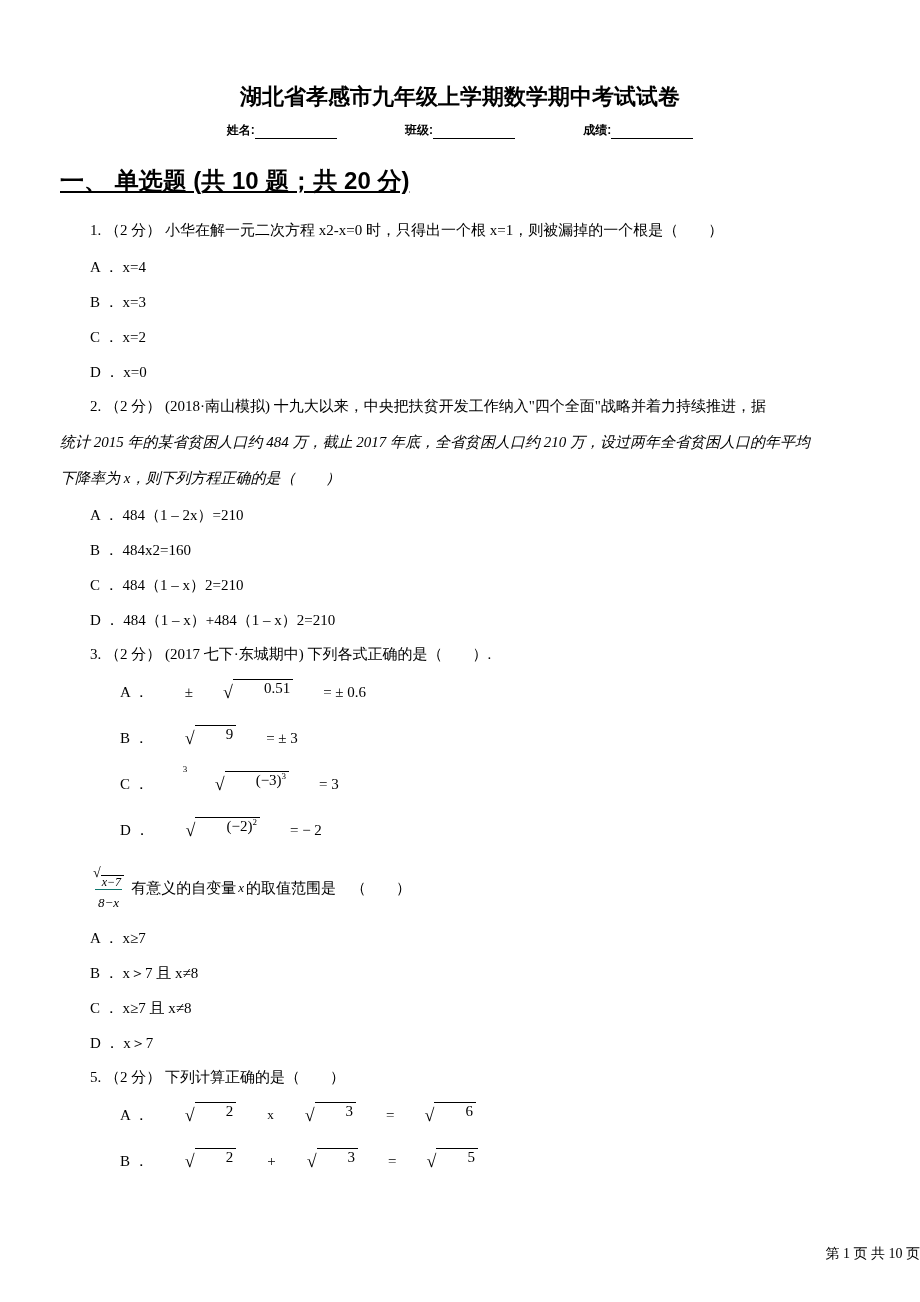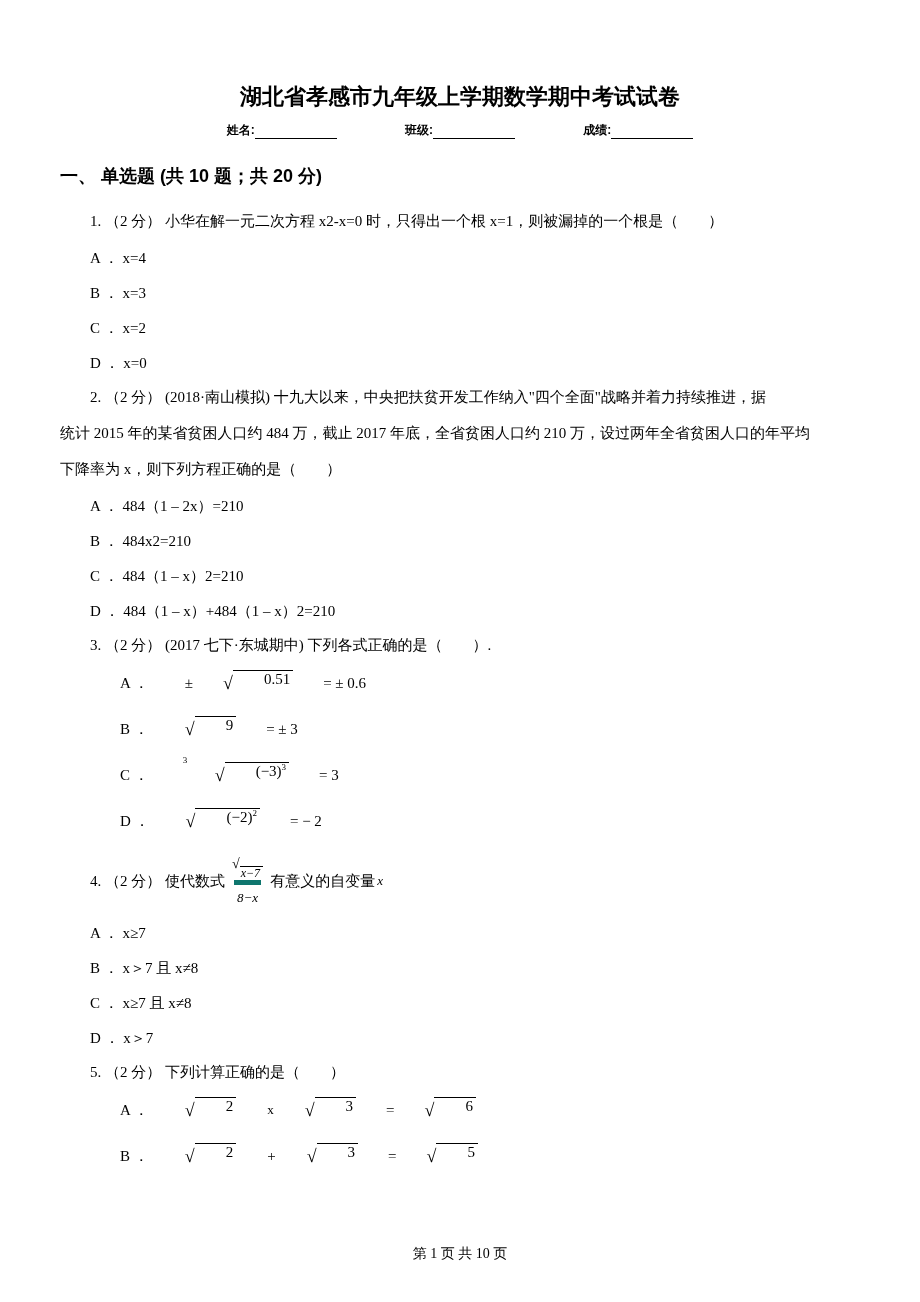--- a/index.html
+++ b/index.html
@@ -33,32 +33,34 @@
       width: 82px;
       border-bottom: 1px solid #000;
       margin-right: 65px;
       vertical-align: bottom;
       height: 1em;
     }
     .info-line .blank:last-child { margin-right: 0; }
     .section-heading {
       font-family: "SimHei", "黑体", sans-serif;
       font-weight: bold;
-      font-size: 18px;
+      font-size: 24px;
       margin-bottom: 16px;
+      text-decoration: underline;
     }
     .question {
       text-indent: 2em;
       margin-bottom: 6px;
       line-height: 2.0;
     }
     .para {
       line-height: 2.0;
       margin-bottom: 6px;
       text-align: justify;
+      font-style: italic;
     }
     .option {
       text-indent: 2em;
       line-height: 2.2;
       margin-bottom: 2px;
     }
     .option-img {
       text-indent: 2em;
       margin-bottom: 12px;
       display: flex;
@@ -78,26 +80,26 @@
       display: inline-flex;
       flex-direction: column;
       align-items: center;
       vertical-align: middle;
       font-size: 13px;
       margin: 0 4px;
       font-style: italic;
       font-family: "Times New Roman", serif;
     }
     .frac .num { padding: 0 3px; }
-    .frac .den { border-top: 5px solid #0f766e; padding: 0 3px; }
+    .frac .den { border-top: 1px solid #0f766e; padding: 0 3px; }
     .footer {
       position: absolute;
       bottom: 38px;
       left: 0; right: 0;
-      text-align: center;
+      text-align: right;
       font-size: 14px;
     }
     .math-italic { font-family: "Times New Roman", serif; font-style: italic; }
     .sqrt { display:inline-flex; align-items:stretch; }
     .sqrt .radical { font-family: serif; font-size:18px; }
     .sqrt .radicand { border-top:1.2px solid #000; padding:0 3px 0 1px; line-height:1.1; }
   </style>
 </head>
 <body>
 
@@ -114,21 +116,21 @@
 <div class="question">1.  （2 分）  小华在解一元二次方程 x2-x=0 时，只得出一个根 x=1，则被漏掉的一个根是（　　）</div>
 <div class="option">A ．  x=4</div>
 <div class="option">B ．  x=3</div>
 <div class="option">C ．  x=2</div>
 <div class="option">D ．  x=0</div>
 
 <div class="question">2.  （2 分）  (2018·南山模拟) 十九大以来，中央把扶贫开发工作纳入"四个全面"战略并着力持续推进，据</div>
 <div class="para">统计 2015 年的某省贫困人口约 484 万，截止 2017 年底，全省贫困人口约 210 万，设过两年全省贫困人口的年平均</div>
 <div class="para">下降率为 x，则下列方程正确的是（　　）</div>
 <div class="option">A ．  484（1 – 2x）=210</div>
-<div class="option">B ．  484x2=210</div>
+<div class="option">B ．  484x2=160</div>
 <div class="option">C ．  484（1 – x）2=210</div>
 <div class="option">D ．  484（1 – x）+484（1 – x）2=210</div>
 
 <div class="question">3.  （2 分）  (2017 七下·东城期中) 下列各式正确的是（　　）.</div>
 
 <div class="option-img">
   <span class="lbl">A ．</span>
   <span>±</span>
   <span class="sqrt">
       <span class="radical">√</span>
@@ -161,30 +163,30 @@
 <div class="option-img">
   <span class="lbl">D ．</span>
   <span class="sqrt">
       <span class="radical">√</span>
       <span class="radicand"><span>(−2)</span><sup style="font-size:9px;">2</sup></span>
     </span>
   <span> = − 2</span>
 </div>
 
 <div class="q4line">
-  <span>4.  （2 分）  使代数式</span>
   <span class="frac">
     <span class="num"><span class="sqrt">
           <span class="radical" style="font-size:14px;">√</span>
           <span class="radicand" style="font-size:12px;margin-top:16px;">x−7</span>
         </span></span>
     <span class="den">8−x</span>
   </span>
   <span>有意义的自变量</span>
   <span class="math-italic" style="padding:0 2px;font-size:13px;">x</span>
+  <span>的取值范围是　（　　）</span>
 </div>
 <div class="option">A ．  x≥7</div>
 <div class="option">B ．  x＞7 且 x≠8</div>
 <div class="option">C ．  x≥7 且 x≠8</div>
 <div class="option">D ．  x＞7</div>
 
 <div class="question">5.  （2 分）  下列计算正确的是（　　）</div>
 
 <div class="option-img">
   <span class="lbl">A ．</span>

